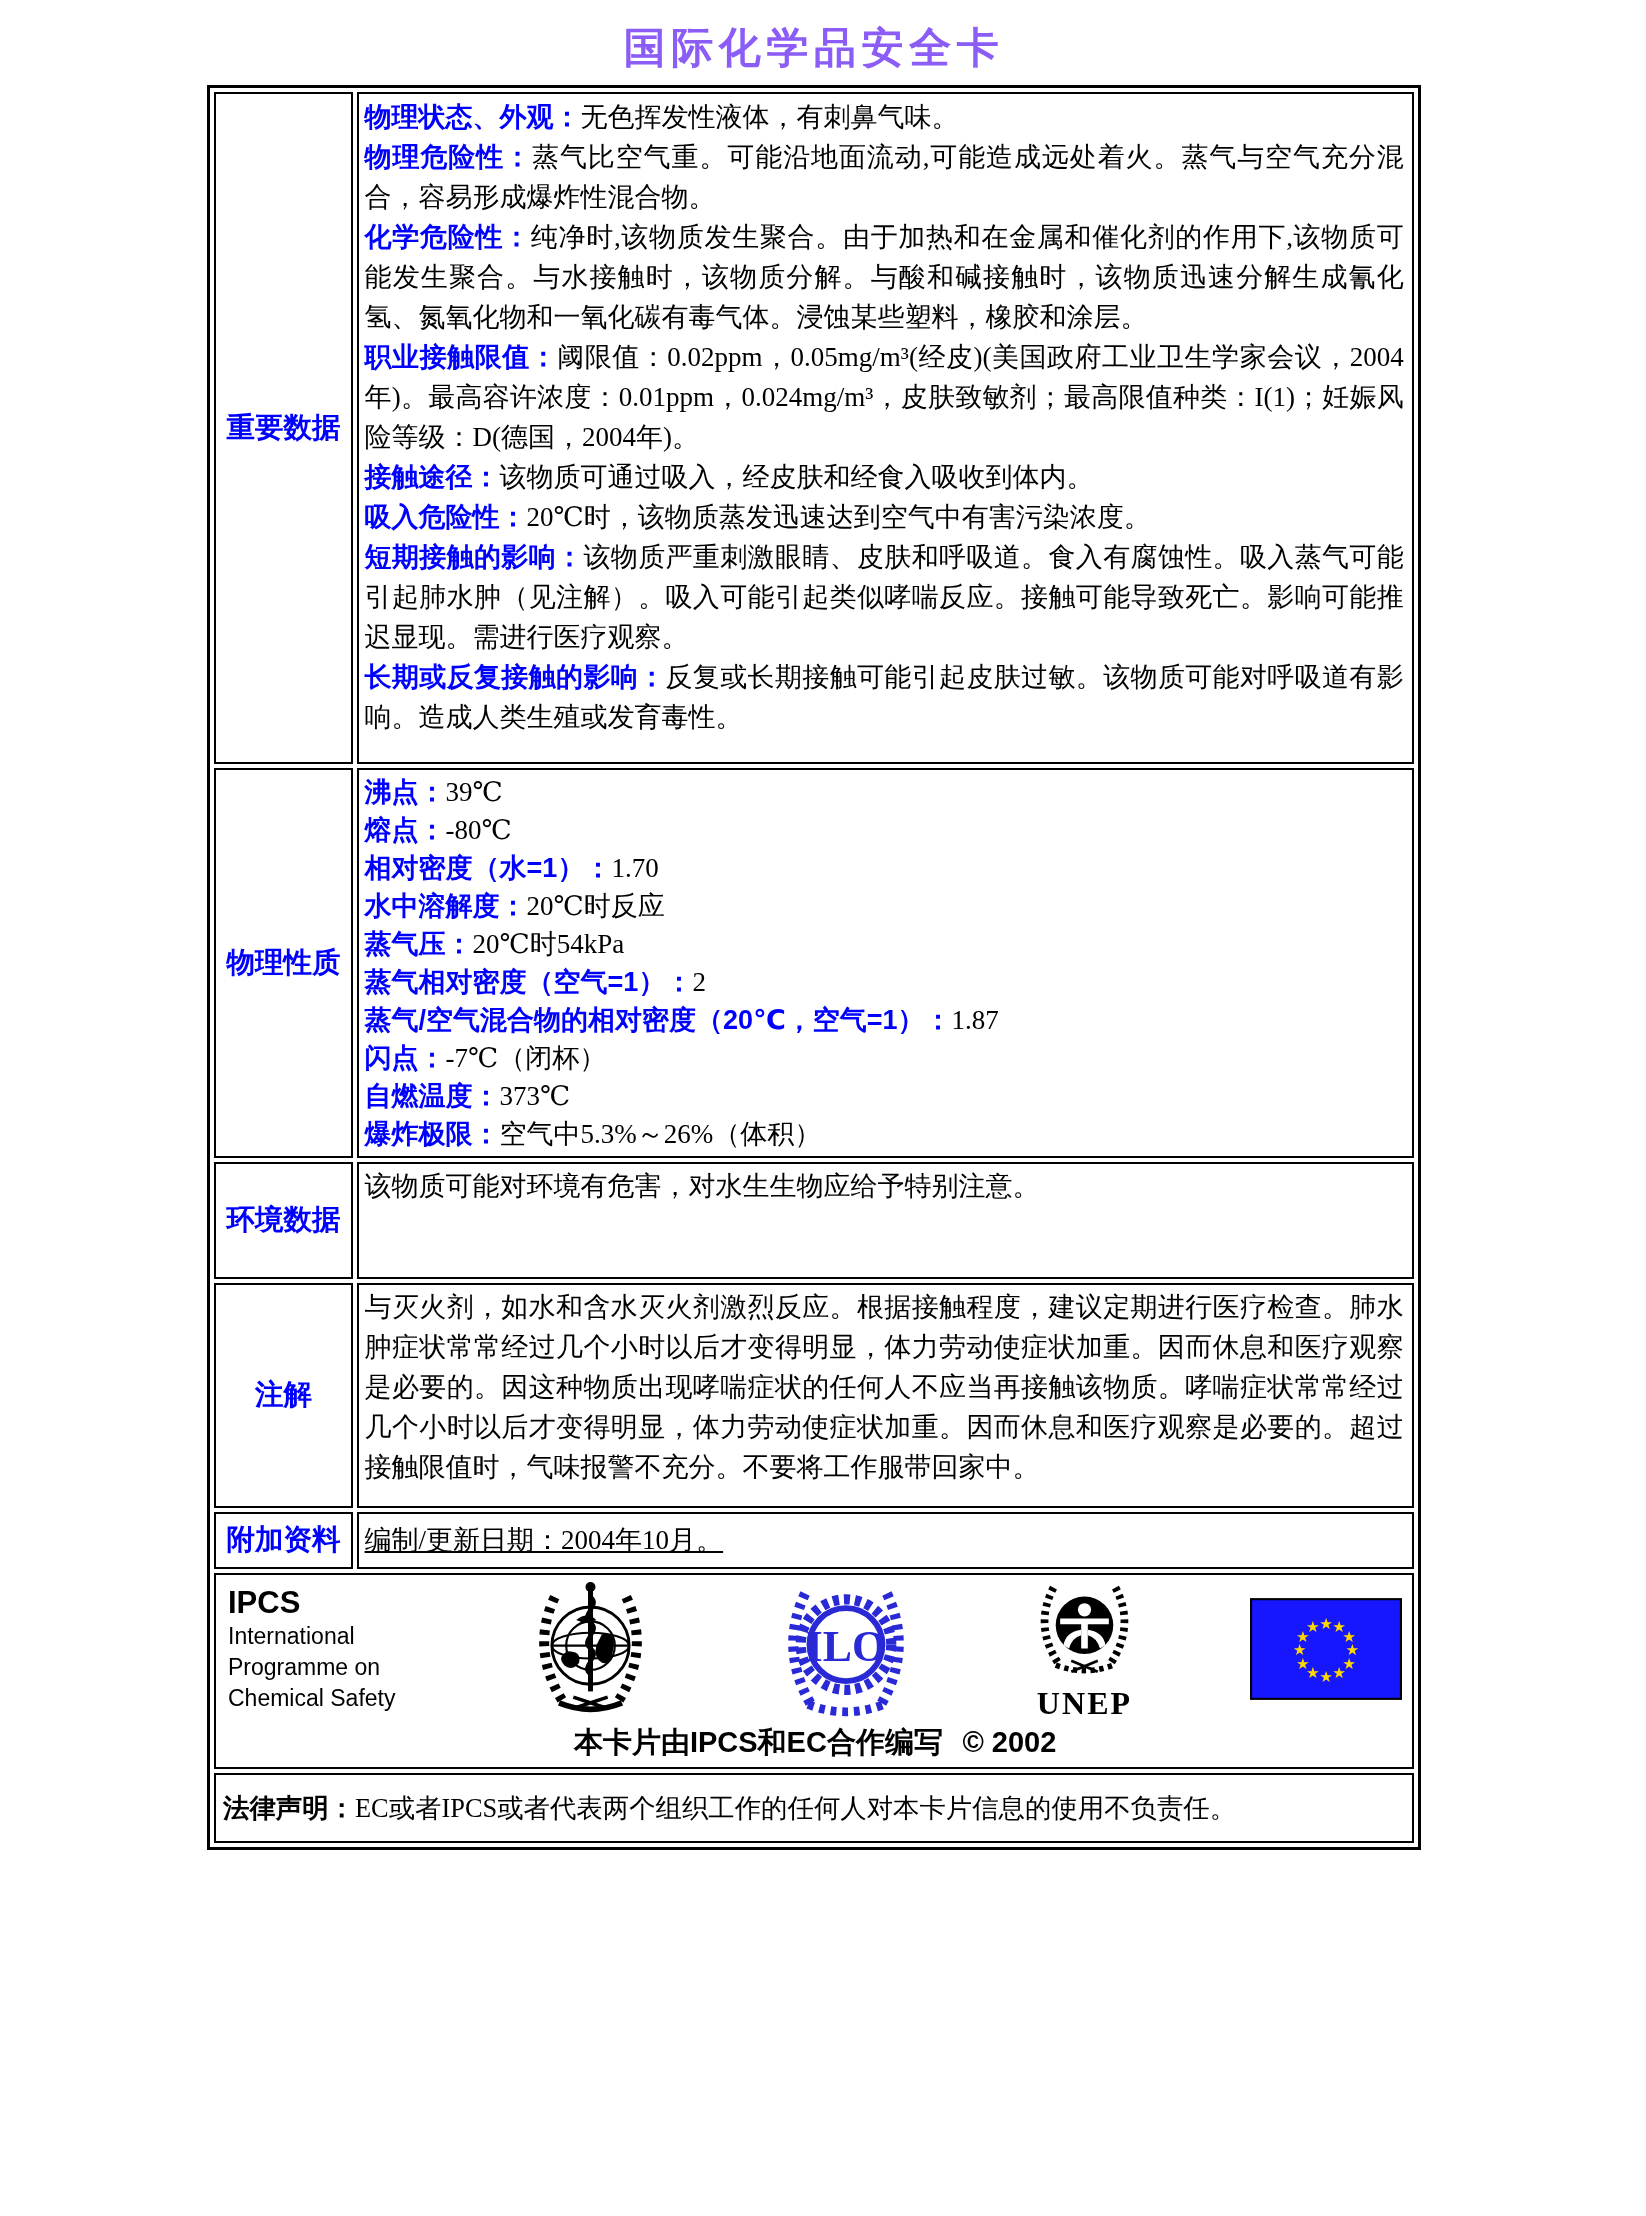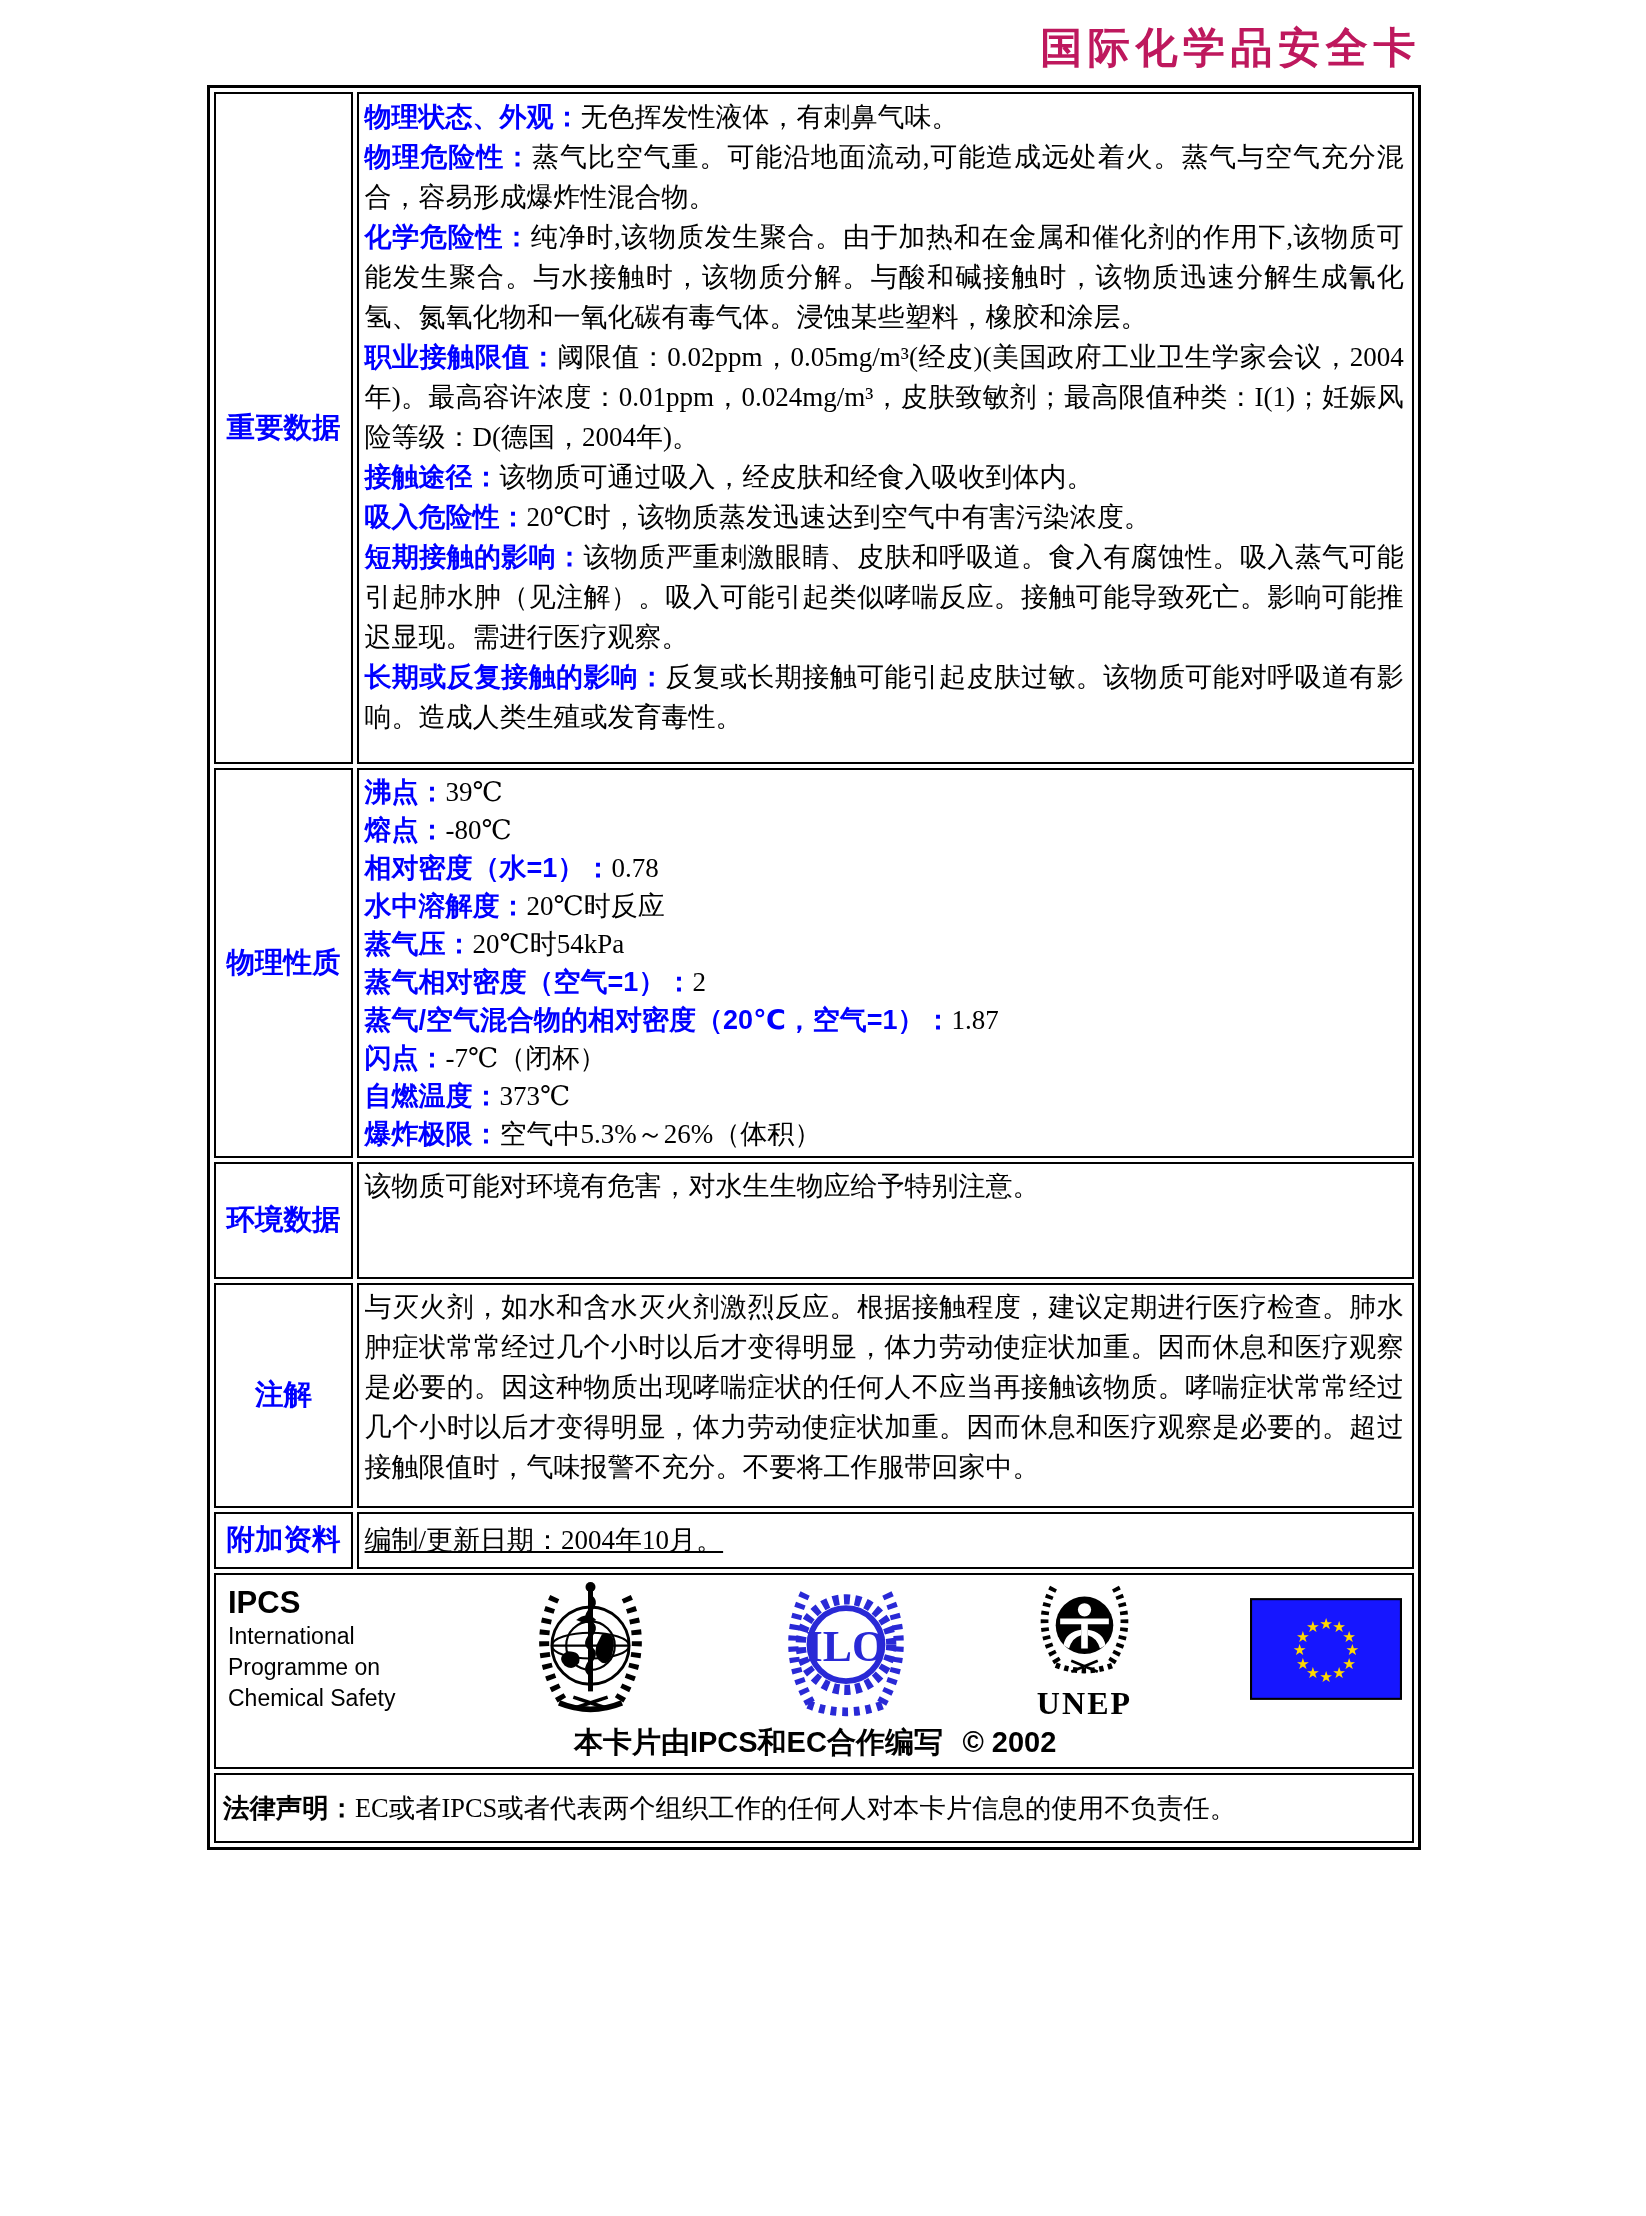--- a/index.html
+++ b/index.html
@@ -8,22 +8,22 @@
     width: 1647px; height: 2216px;
     font-family: "Liberation Serif", "DejaVu Serif", serif;
     color: #000;
   }
   .content {
     margin-left: 207px;
     width: 1214px;
     padding-top: 18px;
   }
   .page-title {
-    text-align: right;
-    color: #be185d;
+    text-align: center;
+    color: #8b5cf6;
     font-size: 42px;
     font-weight: bold;
     font-family: "Liberation Serif", "DejaVu Serif", serif;
     letter-spacing: 5.6px;
     height: 67px;
     line-height: 60px;
   }
   table.card {
     width: 100%;
     border-collapse: separate;
@@ -129,21 +129,21 @@
         <p class="para"><span class="blab">短期接触的影响：</span><span>该物质严重刺激眼睛、皮肤和呼吸道。食入有腐蚀性。吸入蒸气可能引起肺水肿（见注解）。吸入可能引起类似哮喘反应。接触可能导致死亡。影响可能推迟显现。需进行医疗观察。</span></p>
         <p class="para"><span class="blab">长期或反复接触的影响：</span><span>反复或长期接触可能引起皮肤过敏。该物质可能对呼吸道有影响。造成人类生殖或发育毒性。</span></p>
       </td>
     </tr>
 
     <tr class="r-phys">
       <td class="label-cell">物理性质</td>
       <td class="content-cell">
         <p class="prop"><span class="blab">沸点：</span><span>39℃</span></p>
         <p class="prop"><span class="blab">熔点：</span><span>-80℃</span></p>
-        <p class="prop"><span class="blab">相对密度（水=1）：</span><span>0.78</span></p>
+        <p class="prop"><span class="blab">相对密度（水=1）：</span><span>1.70</span></p>
         <p class="prop"><span class="blab">水中溶解度：</span><span>20℃时反应</span></p>
         <p class="prop"><span class="blab">蒸气压：</span><span>20℃时54kPa</span></p>
         <p class="prop"><span class="blab">蒸气相对密度（空气=1）：</span><span>2</span></p>
         <p class="prop"><span class="blab">蒸气/空气混合物的相对密度（20℃，空气=1）：</span><span>1.87</span></p>
         <p class="prop"><span class="blab">闪点：</span><span>-7℃（闭杯）</span></p>
         <p class="prop"><span class="blab">自燃温度：</span><span>373℃</span></p>
         <p class="prop"><span class="blab">爆炸极限：</span><span>空气中5.3%～26%（体积）</span></p>
       </td>
     </tr>
 

